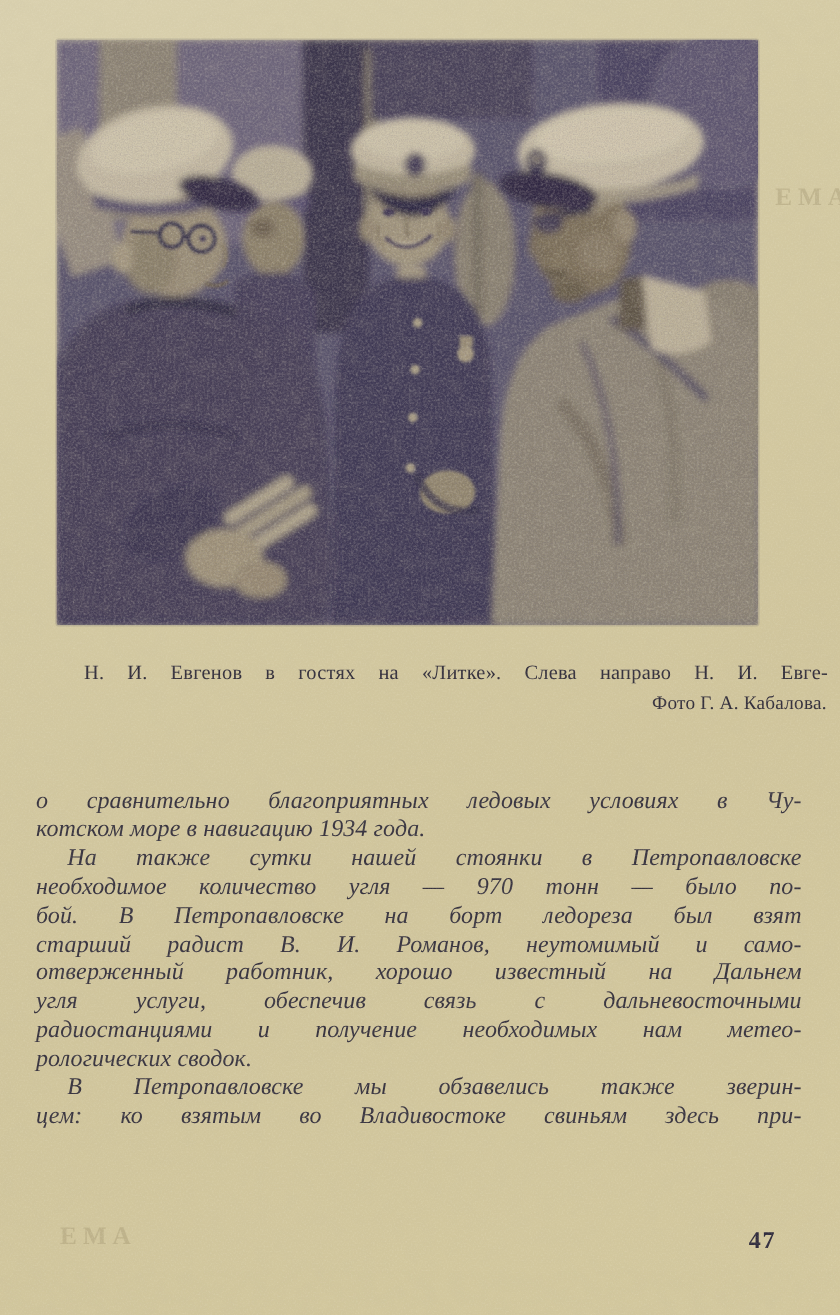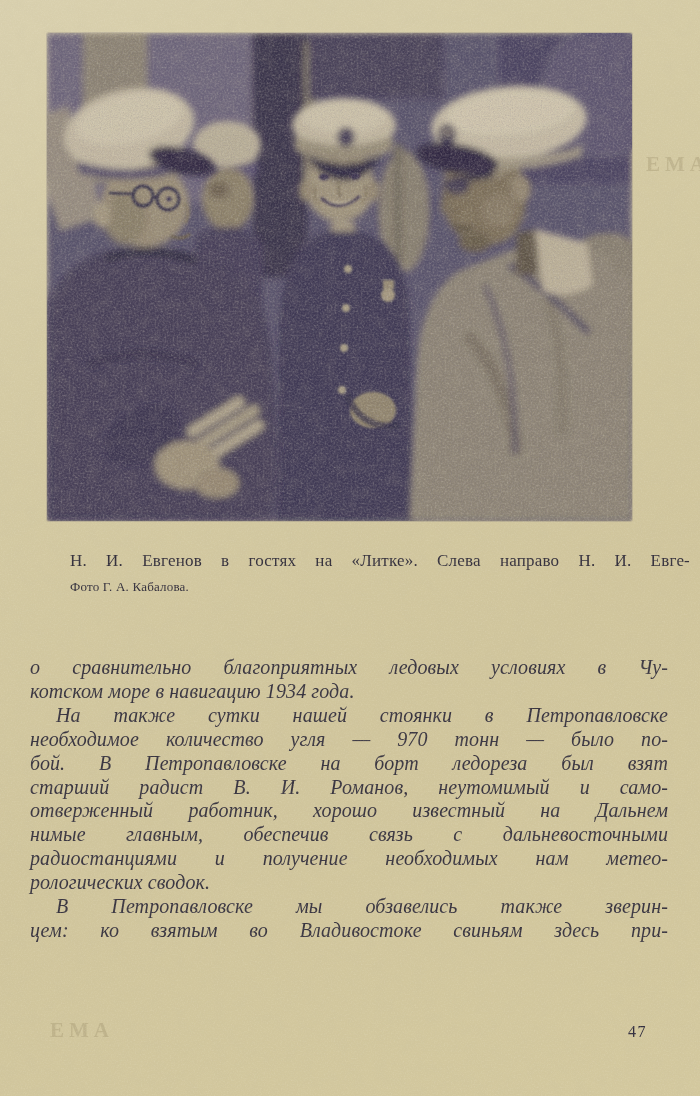--- a/index.html
+++ b/index.html
@@ -18,31 +18,31 @@
     border-radius: 2px; overflow: hidden;
     box-shadow: 0 0 0 1px rgba(74,66,96,0.18);
   }
   .photo svg { display:block; }
   .caption {
     position: absolute; left: 42px; top: 550px; width: 620px;
     font-size: 17px; line-height: 21.5px; text-align: center;
     color: #322e3b; letter-spacing: 0.2px; margin-left: 28px;
   }
   .caption .cap-j { text-align: justify; text-align-last: justify; }
-  .credit { text-align: left; font-size: 13px; margin-top: 4px; padding-right: 1px; }
+  .credit { text-align: right; font-size: 16px; margin-top: 4px; padding-right: 1px; }
   .bodytext {
     position: absolute; left: 30px; top: 656px; width: 638px;
     font-size: 20px; line-height: 23.9px; color: #37333f; letter-spacing: 0.1px; font-style: italic;
   }
   .line { width: 100%; }
   .line.j { text-align: justify; text-align-last: justify; }
   .line.ind { text-indent: 26px; }
   .pagenum {
     position: absolute; right: 53px; top: 1023px;
-    font-size: 16px; font-weight: normal; letter-spacing: 1.5px; color: #302c3d;
+    font-size: 20px; font-weight: bold; letter-spacing: 1.5px; color: #302c3d;
   }
   .watermark {
     position: absolute; font-weight: bold; letter-spacing: 5px;
     color: rgba(146,134,96,0.30); font-size: 21px;
   }
   .wm-bl { left: 50px; top: 1018px; }
   .wm-r  { left: 646px; top: 152px; }
 </style>
 </head>
 <body>
@@ -197,21 +197,21 @@
   </div>
 
   <div class="bodytext">
       <div class="line j">о сравнительно благоприятных ледовых условиях в Чу-</div>
       <div class="line">котском море в навигацию 1934 года.</div>
       <div class="line j ind">На также сутки нашей стоянки в Петропавловске</div>
       <div class="line j">необходимое количество угля — 970 тонн — было по-</div>
       <div class="line j">бой. В Петропавловске на борт ледореза был взят</div>
       <div class="line j">старший радист В. И. Романов, неутомимый и само-</div>
       <div class="line j">отверженный работник, хорошо известный на Дальнем</div>
-      <div class="line j">нимые главным, обеспечив связь с дальневосточными</div>
+      <div class="line j">угля услуги, обеспечив связь с дальневосточными</div>
       <div class="line j">радиостанциями и получение необходимых нам метео-</div>
       <div class="line">рологических сводок.</div>
       <div class="line j ind">В Петропавловске мы обзавелись также зверин-</div>
       <div class="line j">цем: ко взятым во Владивостоке свиньям здесь при-</div>
     </div>
 
   <div class="pagenum">47</div>
 
   <div class="watermark wm-bl">ЕМА</div>
   <div class="watermark wm-r">ЕМА</div>

